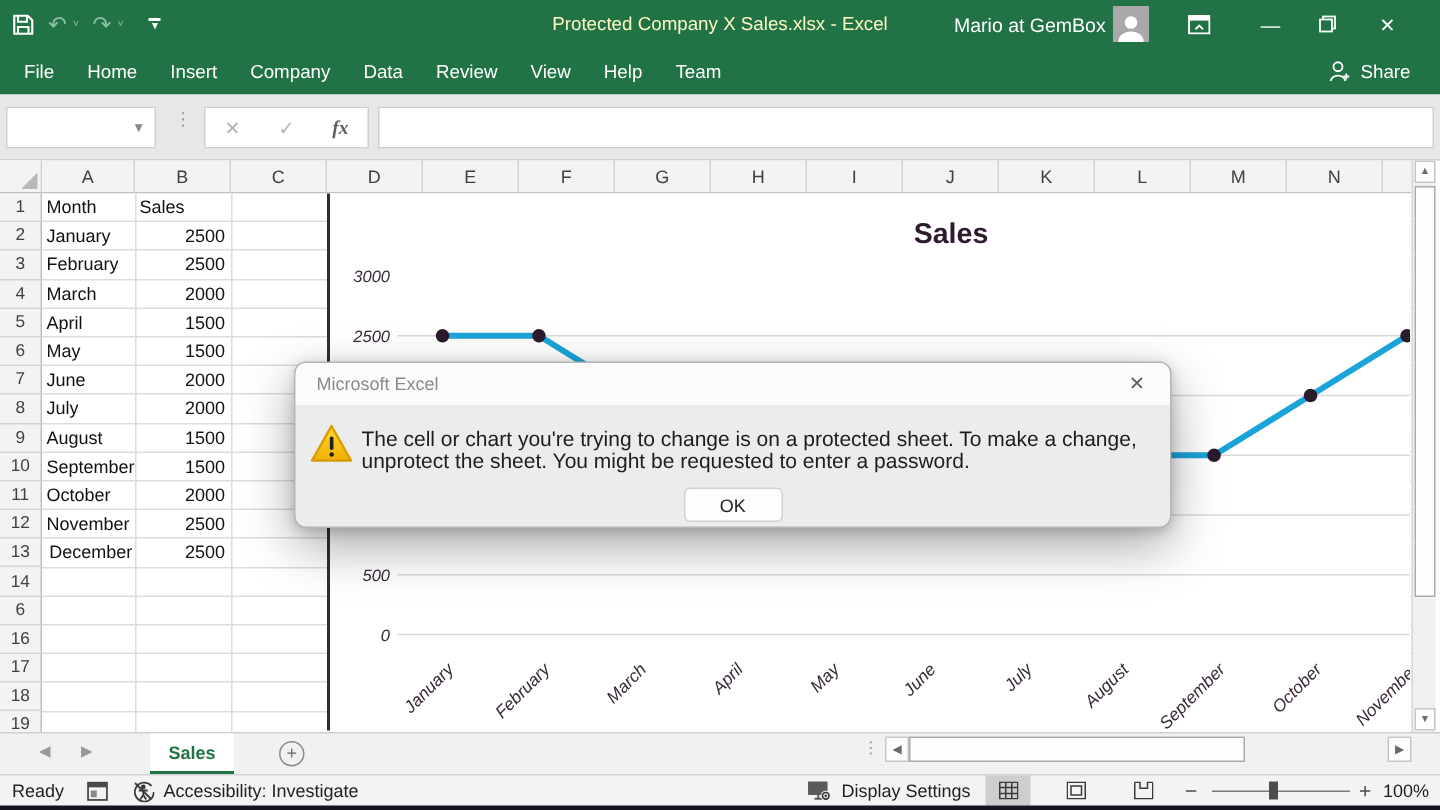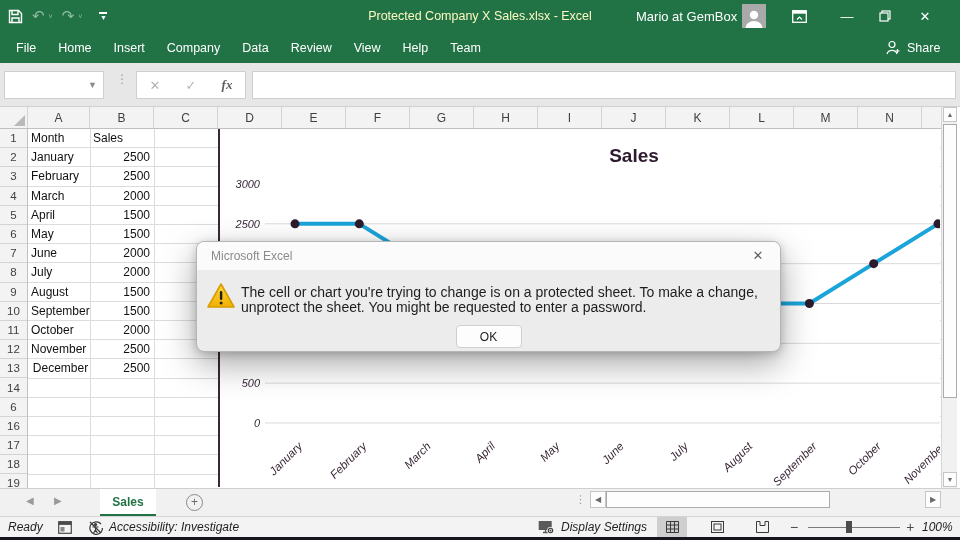--- a/index.html
+++ b/index.html
@@ -74,21 +74,21 @@
   .navarrow { top:6px; color:#9a9a9a; font-size:10px; }
   .sheettab { left:100px; top:0; width:56px; height:27px; background:#ffffff; border-bottom:2px solid #217346; color:#217346; font-weight:bold; font-size:12px; display:flex; align-items:center; justify-content:center; }
   .addsheet { left:186px; top:5px; width:17px; height:17px; border:1px solid #8a8a8a; border-radius:50%; color:#6a6a6a; font-size:12px; line-height:15px; text-align:center; }
   .hdots { left:575px; top:8px; color:#9a9a9a; font-size:11px; line-height:5px; text-align:center; }
   .hscroll { left:590px; top:2px; width:351px; height:17px; background:#f1f1f1; }
   .harrow { position:absolute; top:0; width:16px; height:17px; background:#fdfdfd; border:1px solid #c6c6c6; color:#6a6a6a; font-size:8px; display:flex; align-items:center; justify-content:center; }
   .hthumb { position:absolute; left:16px; top:0; width:224px; height:17px; background:#fdfdfd; border:1px solid #ababab; }
 
   
   .statusbar { left:0; top:516px; width:960px; height:21px; background:#f3f3f3; border-top:1px solid #d4d4d4; font-size:12px; color:#1f1f1f; }
-  .sb-item { position:absolute; top:0; height:20px; display:flex; align-items:center;font-style:italic; }
+  .sb-item { position:absolute; top:0; height:20px; display:flex; align-items:center; }
   .viewbtn { position:absolute; top:0; width:30px; height:20px; display:flex; align-items:center; justify-content:center; }
   .viewbtn.active { background:#cecece; }
   .zoomtrack { position:absolute; top:10px; height:1px; background:#7a7a7a; }
   .zoomthumb { position:absolute; top:4px; width:6px; height:12px; background:#4d4d4d; }
   .bottomstrip { left:0; top:537px; width:960px; height:3px; background:#15151e; }
 </style>
 </head>
 <body>
 
 <div id="app">

